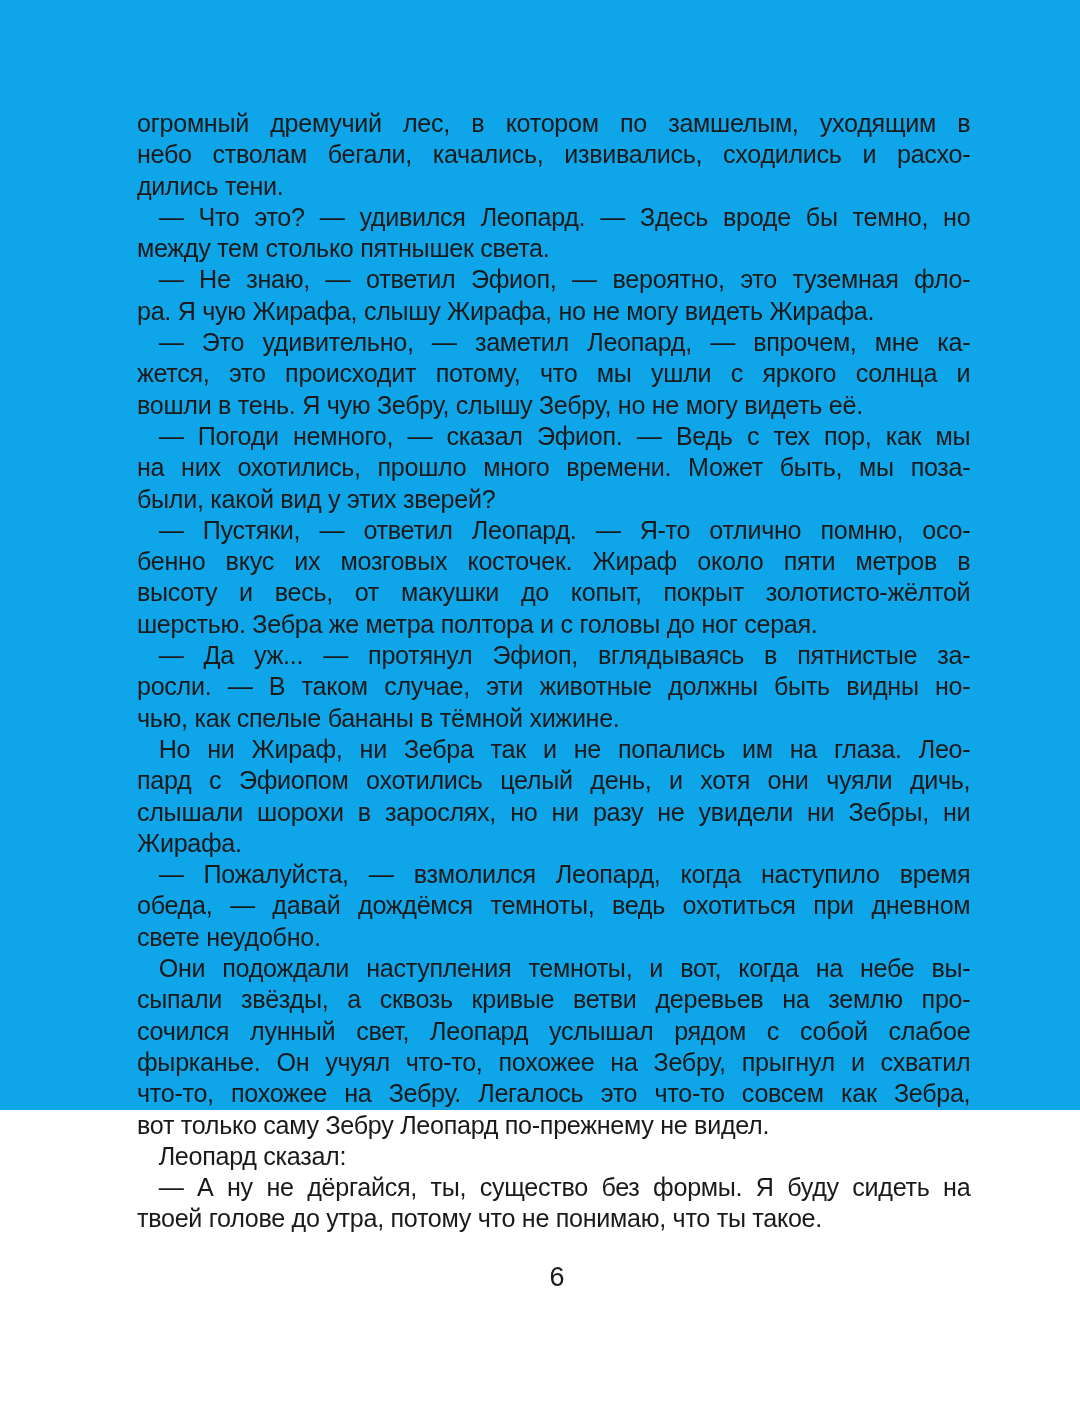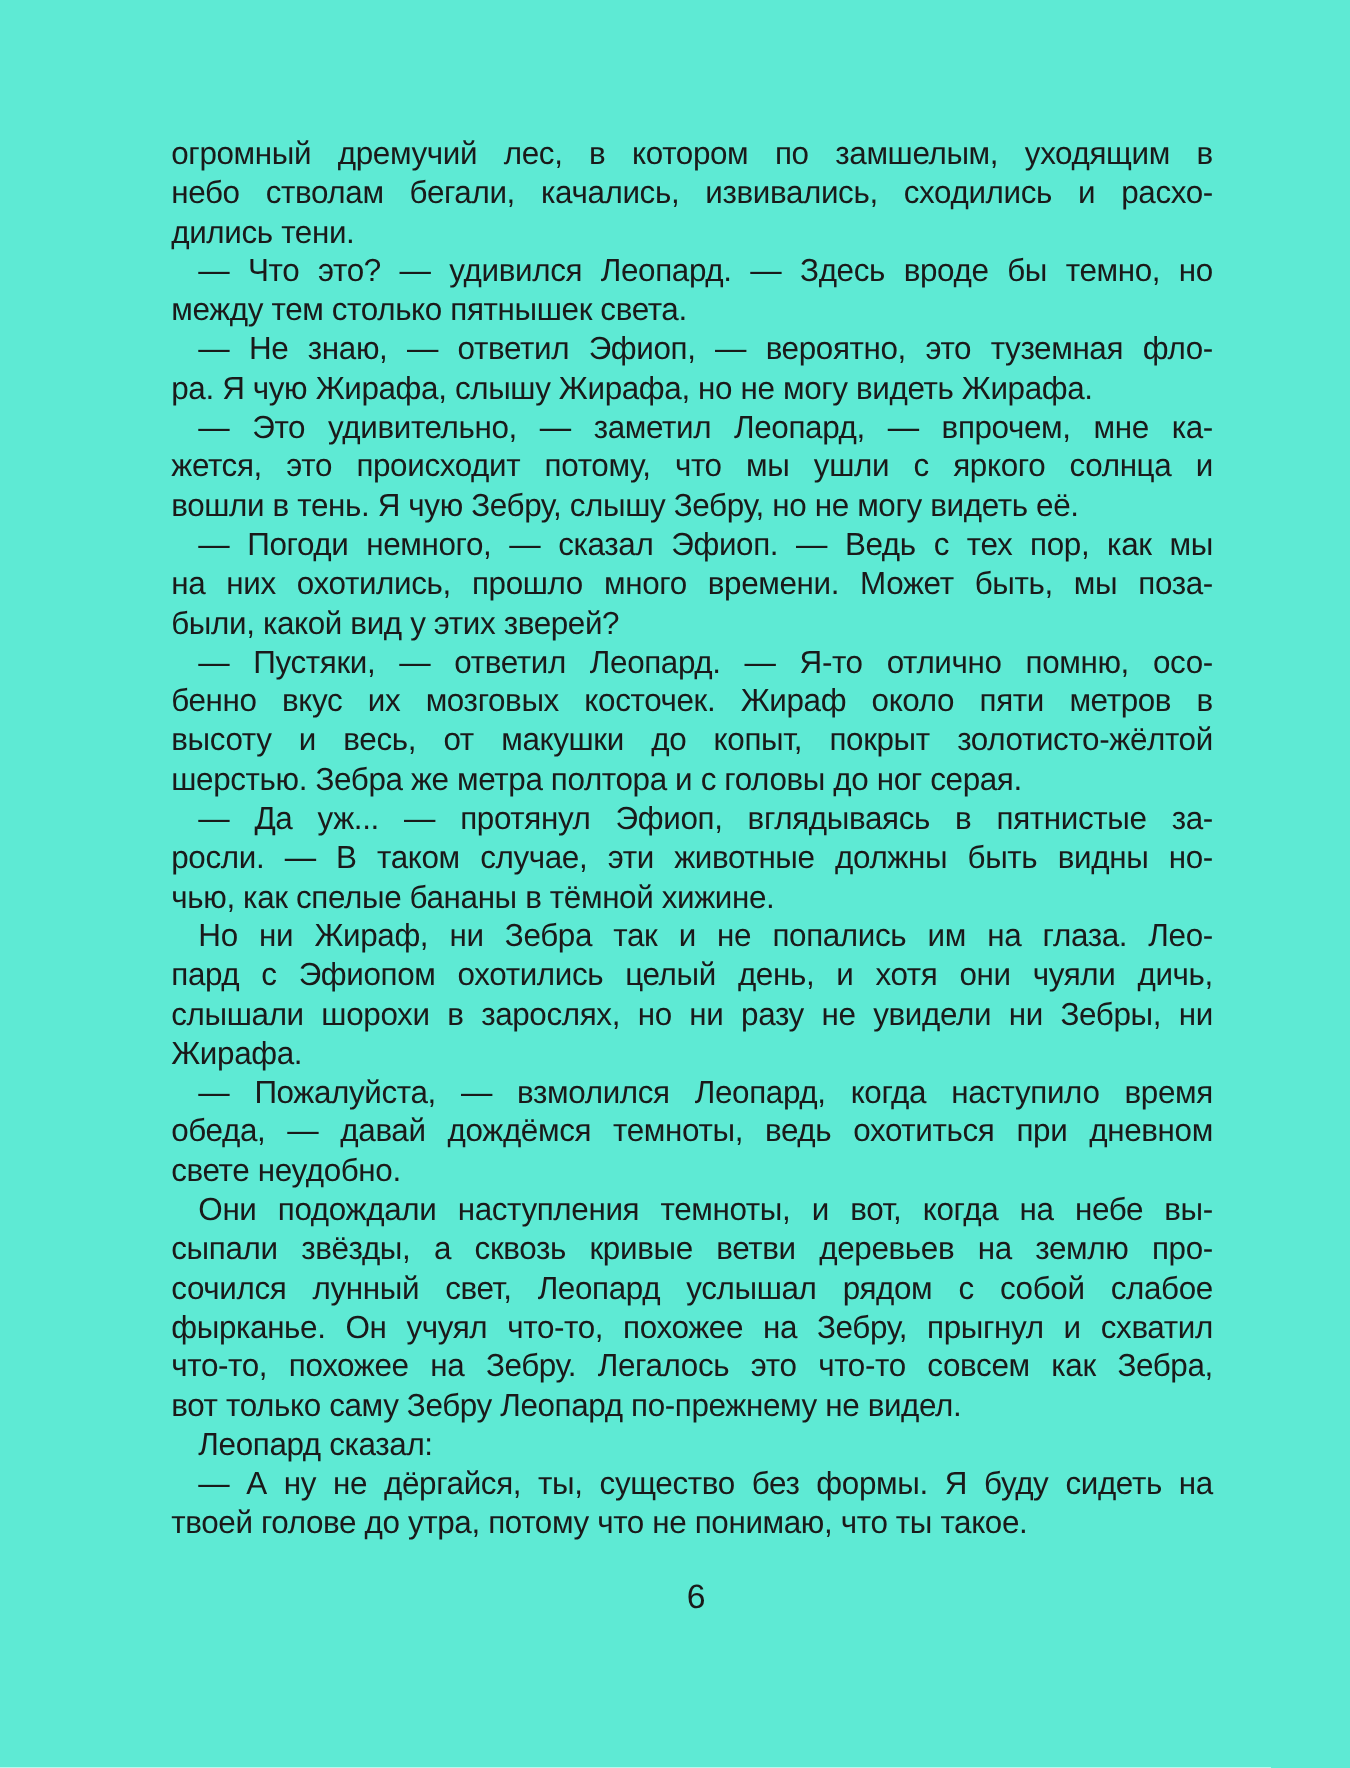--- a/index.html
+++ b/index.html
@@ -11,22 +11,22 @@
       width: 1080px;
       height: 1414px;
       position: relative;
       overflow: hidden;
       color: #1a1a1a;
     }
     .page {
       position: absolute;
       left: 0; top: 0;
       width: 1080px;
-      height: 1414px;
-      background: #5eead4;
+      height: 1110px;
+      background: #0ea5e9;
     }
     .text-column {
       position: absolute;
       left: 137px;
       top: 108px;
       width: 846px;
       font-family: "Liberation Sans", sans-serif;
       font-size: 25.5px;
       line-height: 31.3px;
       letter-spacing: -0.3px;

